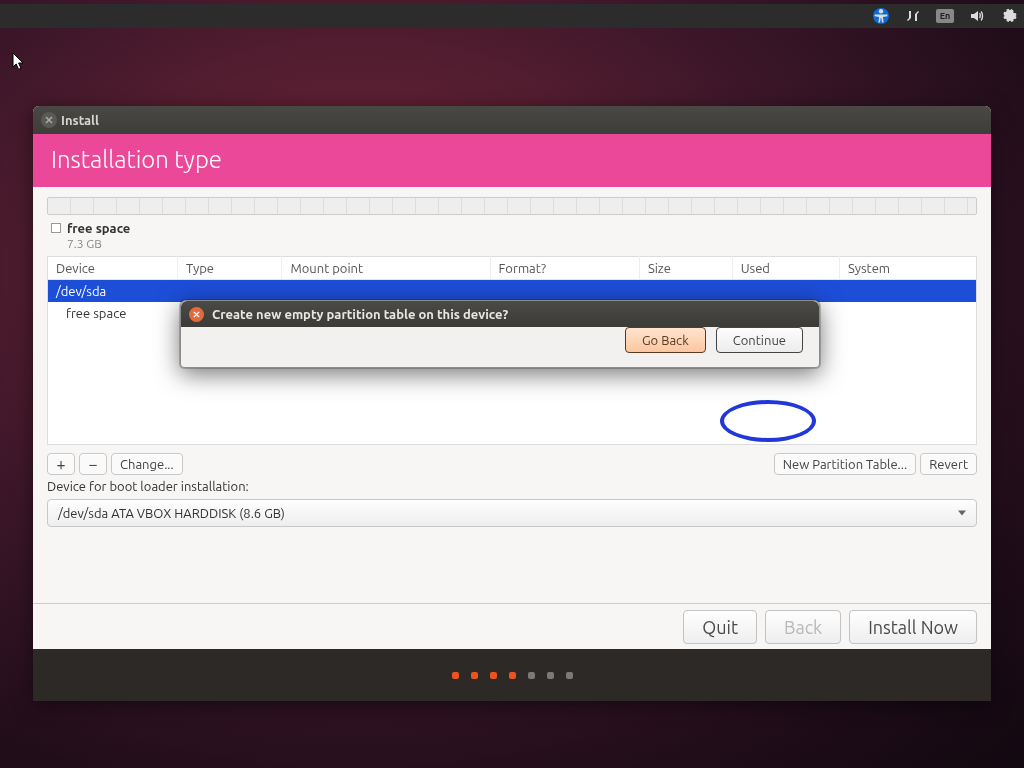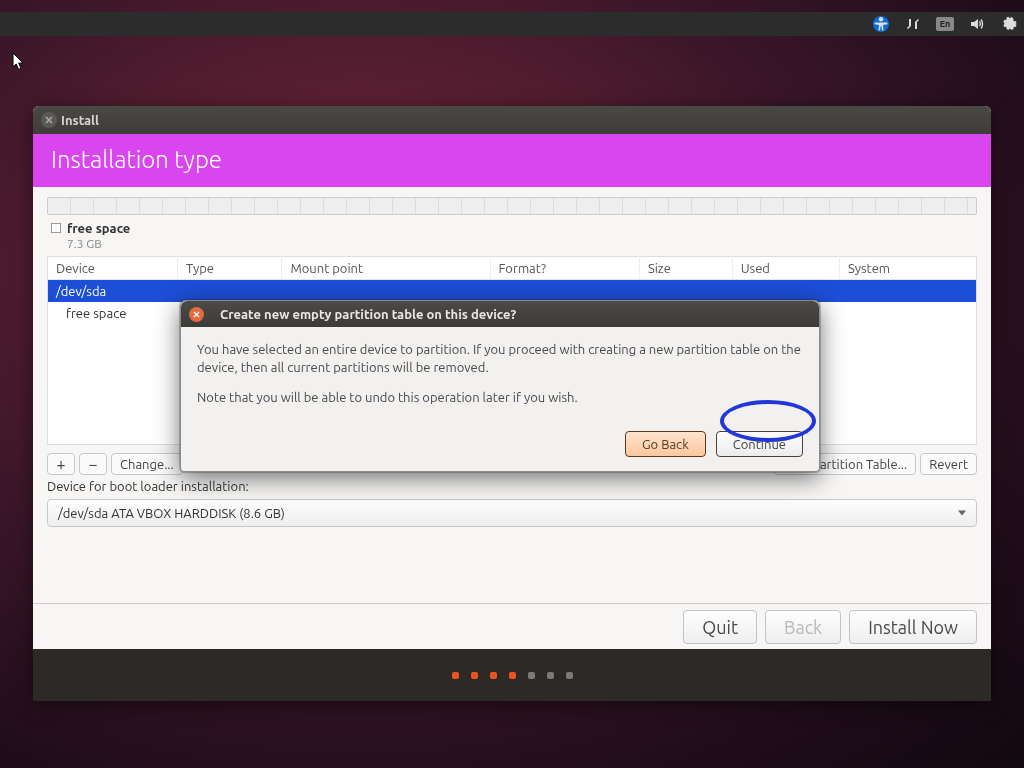--- a/index.html
+++ b/index.html
@@ -4,21 +4,21 @@
 <style>
 * { margin: 0; padding: 0; box-sizing: border-box; font-family: "Ubuntu", "Segoe UI", sans-serif; }
 html, body { width: 1024px; height: 768px; overflow: hidden; }
 body {
   background: radial-gradient(ellipse at 35% 35%, #7a2f3a 0%, #5a1f32 25%, #3a1628 50%, #1e0c18 80%, #120810 100%);
   position: relative;
 }
 
 
 .menubar {
-  position: absolute; top: 12px; left: 0; right: 0; height: 24px;
+  position: absolute; top: 4px; left: 0; right: 0; height: 24px;
   background: #2c2c2c;
   display: flex; align-items: center; justify-content: flex-end;
   padding: 0 6px; gap: 14px;
 }
 .menubar .tray-icon { width: 18px; height: 18px; display: flex; align-items: center; justify-content: center; color: #dcdcdc; font-size: 14px; }
 .menubar .tray-icon svg { width: 16px; height: 16px; fill: #dcdcdc; }
 .a11y-circle { width:16px; height:16px; border-radius:50%; background:#0a6cd6; display:flex; align-items:center; justify-content:center; }
 .a11y-circle svg { width:10px; height:10px; fill:#fff; }
 .lang-box { width:18px; height:14px; background:#888; border-radius:2px; display:flex; align-items:center; justify-content:center; font-size:9px; font-weight:bold; color:#222; }
 
@@ -33,21 +33,21 @@
   display:flex; flex-direction:column;
 }
 .titlebar {
   height:28px; background:linear-gradient(#494845,#3e3d3a);
   border-radius:6px 6px 0 0; display:flex; align-items:center; padding:0 8px; gap:4px;
 }
 .titlebar .close-btn { width:16px; height:16px; border-radius:50%; background:#5a5955; display:flex; align-items:center; justify-content:center; }
 .titlebar .close-btn svg { width:8px; height:8px; fill:#aaa; }
 .titlebar .title { color:#d7d5d0; font-size:13px; font-weight:bold; }
 
-.header-area { background:#d946ef; padding:12px 18px 14px; color:#fff; }
+.header-area { background:#ec4899; padding:12px 18px 14px; color:#fff; }
 .header-area h1 { font-size:24px; font-weight:300; color:#fff; }
 
 .body-area { flex:1; background:#f7f6f5; padding:10px 14px 14px; position:relative; }
 
 .disk-bar {
   height:18px; background:repeating-linear-gradient(90deg,#eee 0,#eee 22px,#ddd 22px,#ddd 23px);
   border:1px solid #ccc; border-radius:2px; margin-bottom:6px;
 }
 .legend { display:flex; align-items:center; gap:6px; margin:4px 0 2px 4px; }
 .legend .sq { width:10px; height:10px; border:1px solid #999; background:#fff; }
@@ -88,21 +88,21 @@
 
 
 .modal {
   position:absolute; top:300px; left:180px; width:640px;
   background:#f2f1f0; border:1px solid #8b8b8b; border-radius:6px 6px 4px 4px;
   box-shadow:0 6px 24px rgba(0,0,0,.55), 0 0 0 1px rgba(0,0,0,.2);
   z-index:500;
 }
 .modal-titlebar {
   height:26px; background:linear-gradient(#4b4a47,#3c3b38);
-  border-radius:6px 6px 0 0; display:flex; align-items:center; padding:0 8px; gap:16px;
+  border-radius:6px 6px 0 0; display:flex; align-items:center; padding:0 8px; gap:8px;
 }
 .modal-titlebar .close-btn { width:15px; height:15px; border-radius:50%; background:#e36a3e; display:flex; align-items:center; justify-content:center; }
 .modal-titlebar .close-btn svg { width:7px; height:7px; fill:#fff; }
 .modal-titlebar .title { color:#e9e7e2; font-size:13px; font-weight:bold; }
 
 .modal-body { padding:14px 16px 12px; font-size:13px; color:#4a4a4a; line-height:1.38; }
 .modal-body p { margin-bottom:12px; }
 
 .modal-footer { display:flex; justify-content:flex-end; gap:10px; padding:0 16px 14px; }
 .modal-footer .btn { border-radius:4px; padding:5px 16px; font-size:13px; border:1px solid; }
@@ -235,23 +235,19 @@
 
 <div class="modal">
   <div class="modal-titlebar">
     <div class="close-btn">
       <svg viewBox="0 0 8 8">
           <path d="M1 1l6 6M7 1L1 7" stroke="#fff" stroke-width="1.6"></path>
         </svg>
     </div>
     <span class="title">Create new empty partition table on this device?</span>
   </div>
-  <div class="modal-body">
-    <p>You have selected an entire device to partition. If you proceed with creating a new partition table on the device, then all current partitions will be removed.</p>
-    <p>Note that you will be able to undo this operation later if you wish.</p>
-  </div>
   <div class="modal-footer">
     <button class="btn btn-go-back">Go Back</button>
     <button class="btn btn-continue">Continue</button>
   </div>
 </div>
 
 <div class="highlight-ring" style="top:400px; left:720px;"></div>
 
 </body></html>

